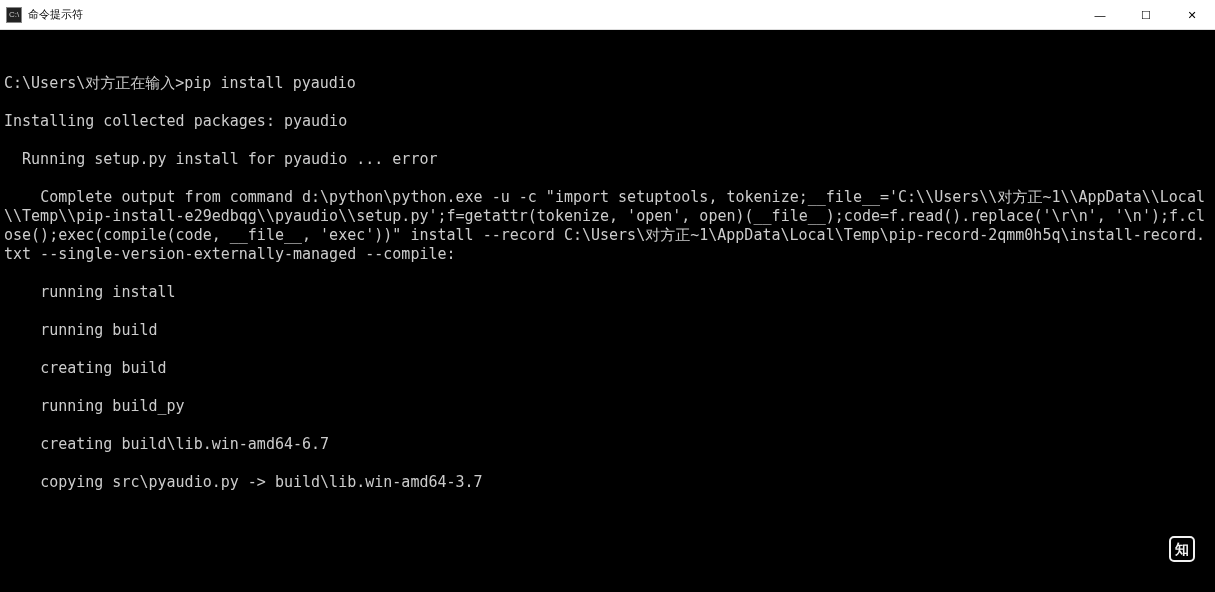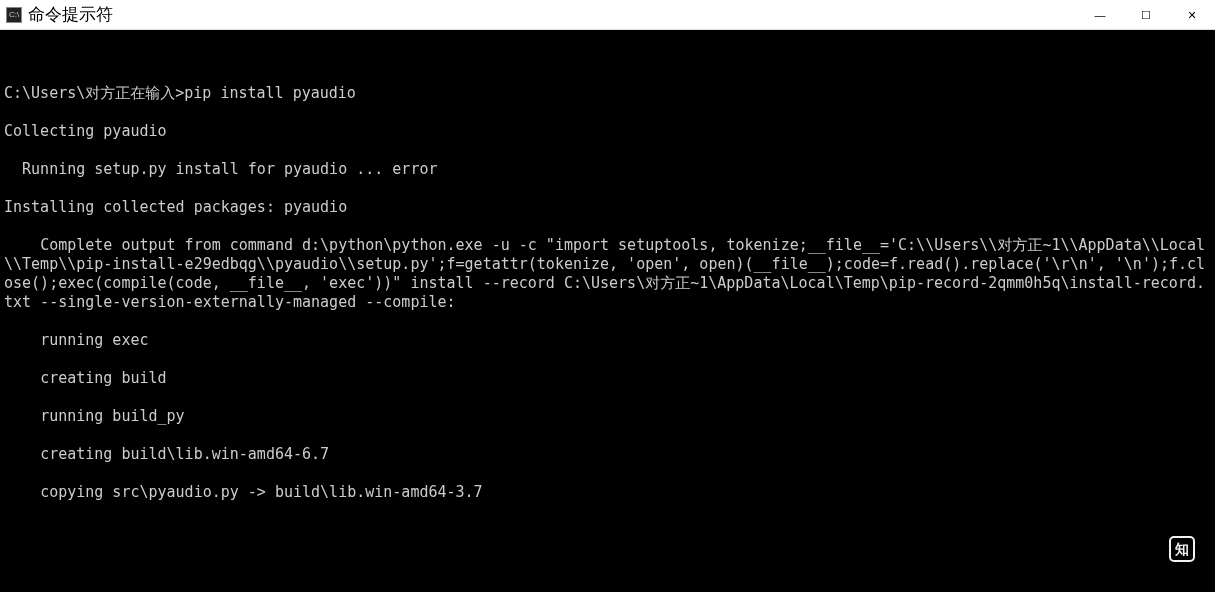--- a/index.html
+++ b/index.html
@@ -1,47 +1,47 @@
 <!DOCTYPE html>
 <html><head>
 <meta charset="utf-8">
 <style>
 *{margin:0;padding:0;box-sizing:border-box}
 body{width:1215px;height:592px;background:#fff;font-family:"Consolas","Courier New",monospace;font-size:13px;overflow:hidden;position:relative}
 .titlebar{height:30px;background:#fff;border-bottom:1px solid #ddd;display:flex;align-items:center;padding:0 0 0 6px}
 .titlebar-icon{width:16px;height:16px;background:#222;border:1px solid #888;margin-right:6px;display:flex;align-items:center;justify-content:center;font-size:8px;color:#ccc;font-family:sans-serif}
-.titlebar-title{font-family:Liberation Serif, serif;font-size:17px;color:#000;flex:1}
+.titlebar-title{font-family:Liberation Serif, serif;font-size:11px;color:#000;flex:1}
 .titlebar-btns{display:flex;height:100%}
 .titlebar-btn{width:46px;height:30px;display:flex;align-items:center;justify-content:center;font-family:"Segoe UI",sans-serif;font-size:11px;color:#000}
-.terminal{background:#000;color:#ccc;height:562px;padding:16px 4px;font-family:"Consolas","NSimSun","SimSun",monospace;font-size:15px;line-height:19px;letter-spacing:0;white-space:pre-wrap;word-break:break-all;overflow:hidden;position:relative}
+.terminal{background:#000;color:#ccc;height:562px;padding:6px 4px;font-family:"Consolas","NSimSun","SimSun",monospace;font-size:15px;line-height:19px;letter-spacing:0;white-space:pre-wrap;word-break:break-all;overflow:hidden;position:relative}
 .terminal .line{white-space:pre-wrap;word-break:break-all}
 .watermark{position:absolute;right:20px;bottom:30px;color:#fff;font-family:"Microsoft YaHei",Arial,sans-serif;font-size:22px;font-weight:400;opacity:.95;pointer-events:none;display:flex;align-items:center;gap:8px;text-shadow:0 0 4px rgba(0,0,0,.6)}
 .watermark .zh-icon{width:26px;height:26px;border:2px solid #fff;border-radius:5px;display:flex;align-items:center;justify-content:center;font-size:14px;font-weight:700}
 </style>
 </head>
 <body>
 
 <div class="titlebar">
   <div class="titlebar-icon">C:\</div>
   <div class="titlebar-title">命令提示符</div>
   <div class="titlebar-btns">
     <div class="titlebar-btn">—</div>
     <div class="titlebar-btn">☐</div>
     <div class="titlebar-btn close">✕</div>
   </div>
 </div>
 
 <div class="terminal">
 <div class="line"></div>
 <div class="line">C:\Users\对方正在输入&gt;pip install pyaudio</div>
-<div class="line">Collecting pyaudio</div>
+<div class="line">Installing collected packages: pyaudio</div>
 <div class="line">  Running setup.py install for pyaudio ... error</div>
-<div class="line">Installing collected packages: pyaudio</div>
 <div class="line">    Complete output from command d:\python\python.exe -u -c "import setuptools, tokenize;__file__='C:\\Users\\对方正~1\\AppData\\Local\\Temp\\pip-install-e29edbqg\\pyaudio\\setup.py';f=getattr(tokenize, 'open', open)(__file__);code=f.read().replace('\r\n', '\n');f.close();exec(compile(code, __file__, 'exec'))" install --record C:\Users\对方正~1\AppData\Local\Temp\pip-record-2qmm0h5q\install-record.txt --single-version-externally-managed --compile:</div>
-<div class="line">    running exec</div>
+<div class="line">    running install</div>
+<div class="line">    running build</div>
 <div class="line">    creating build</div>
 <div class="line">    running build_py</div>
 <div class="line">    creating build\lib.win-amd64-6.7</div>
 <div class="line">    copying src\pyaudio.py -&gt; build\lib.win-amd64-3.7</div>
 
 
 
 <div class="line"></div>
 
 

